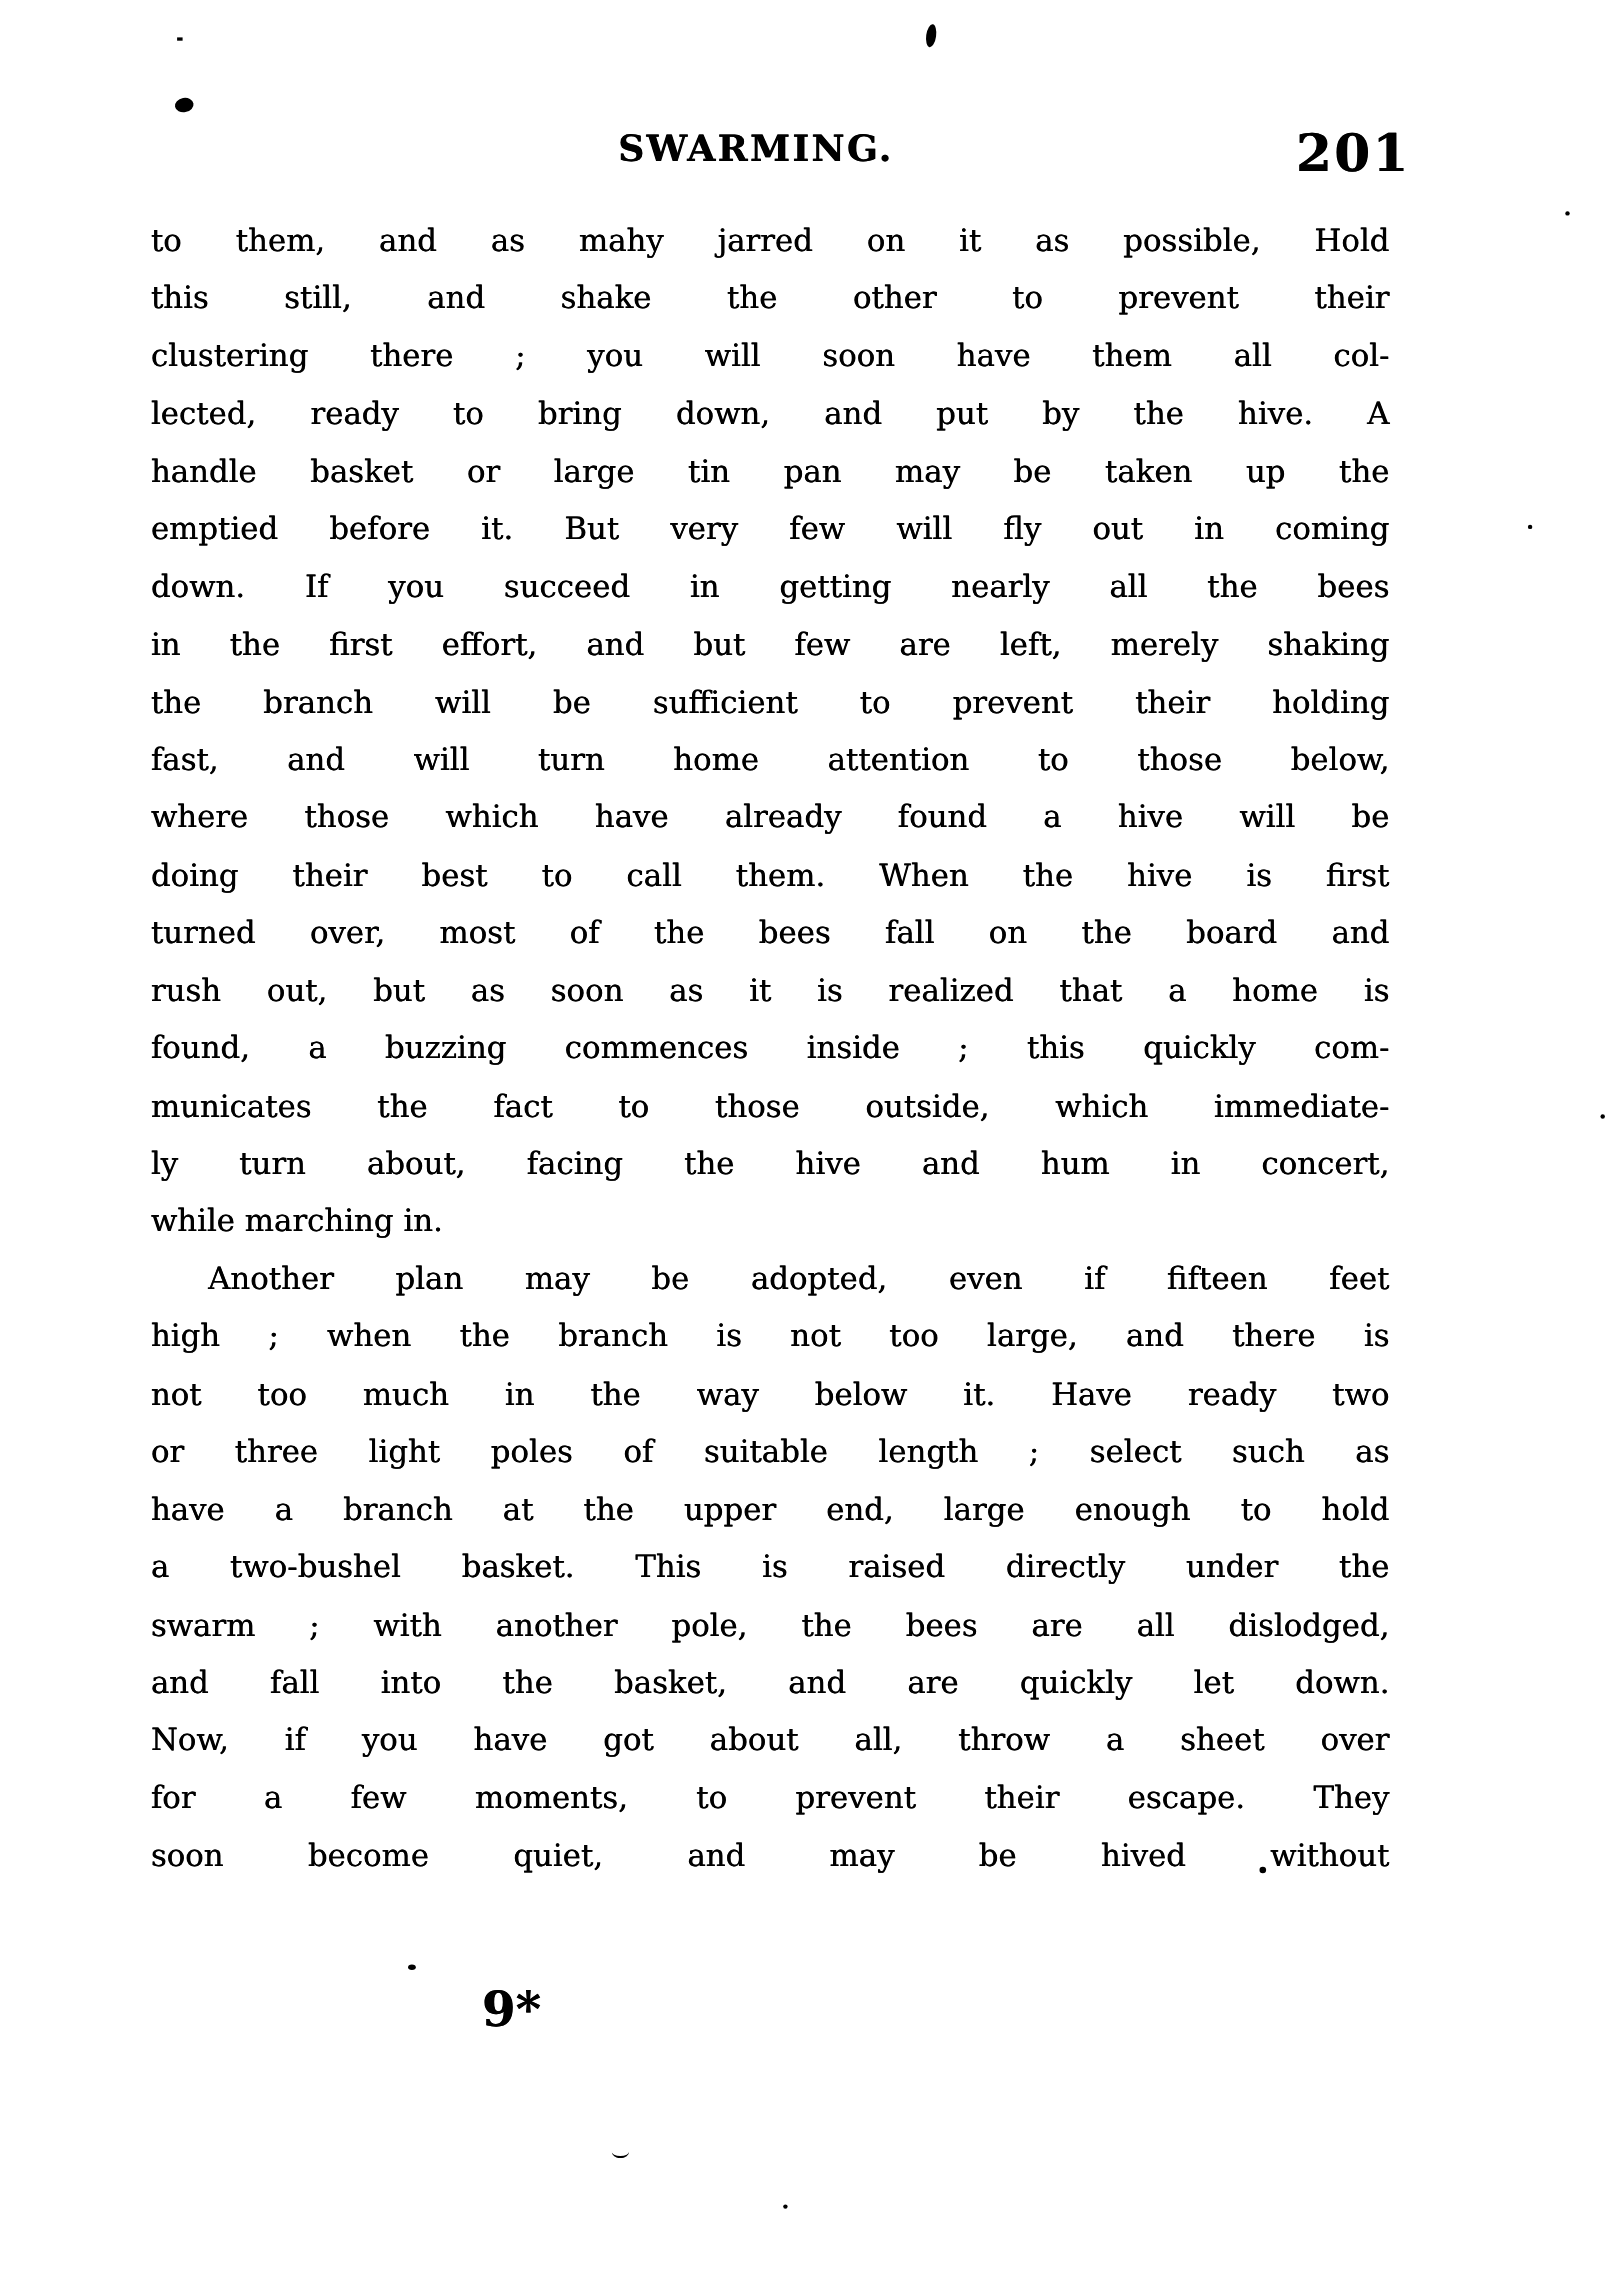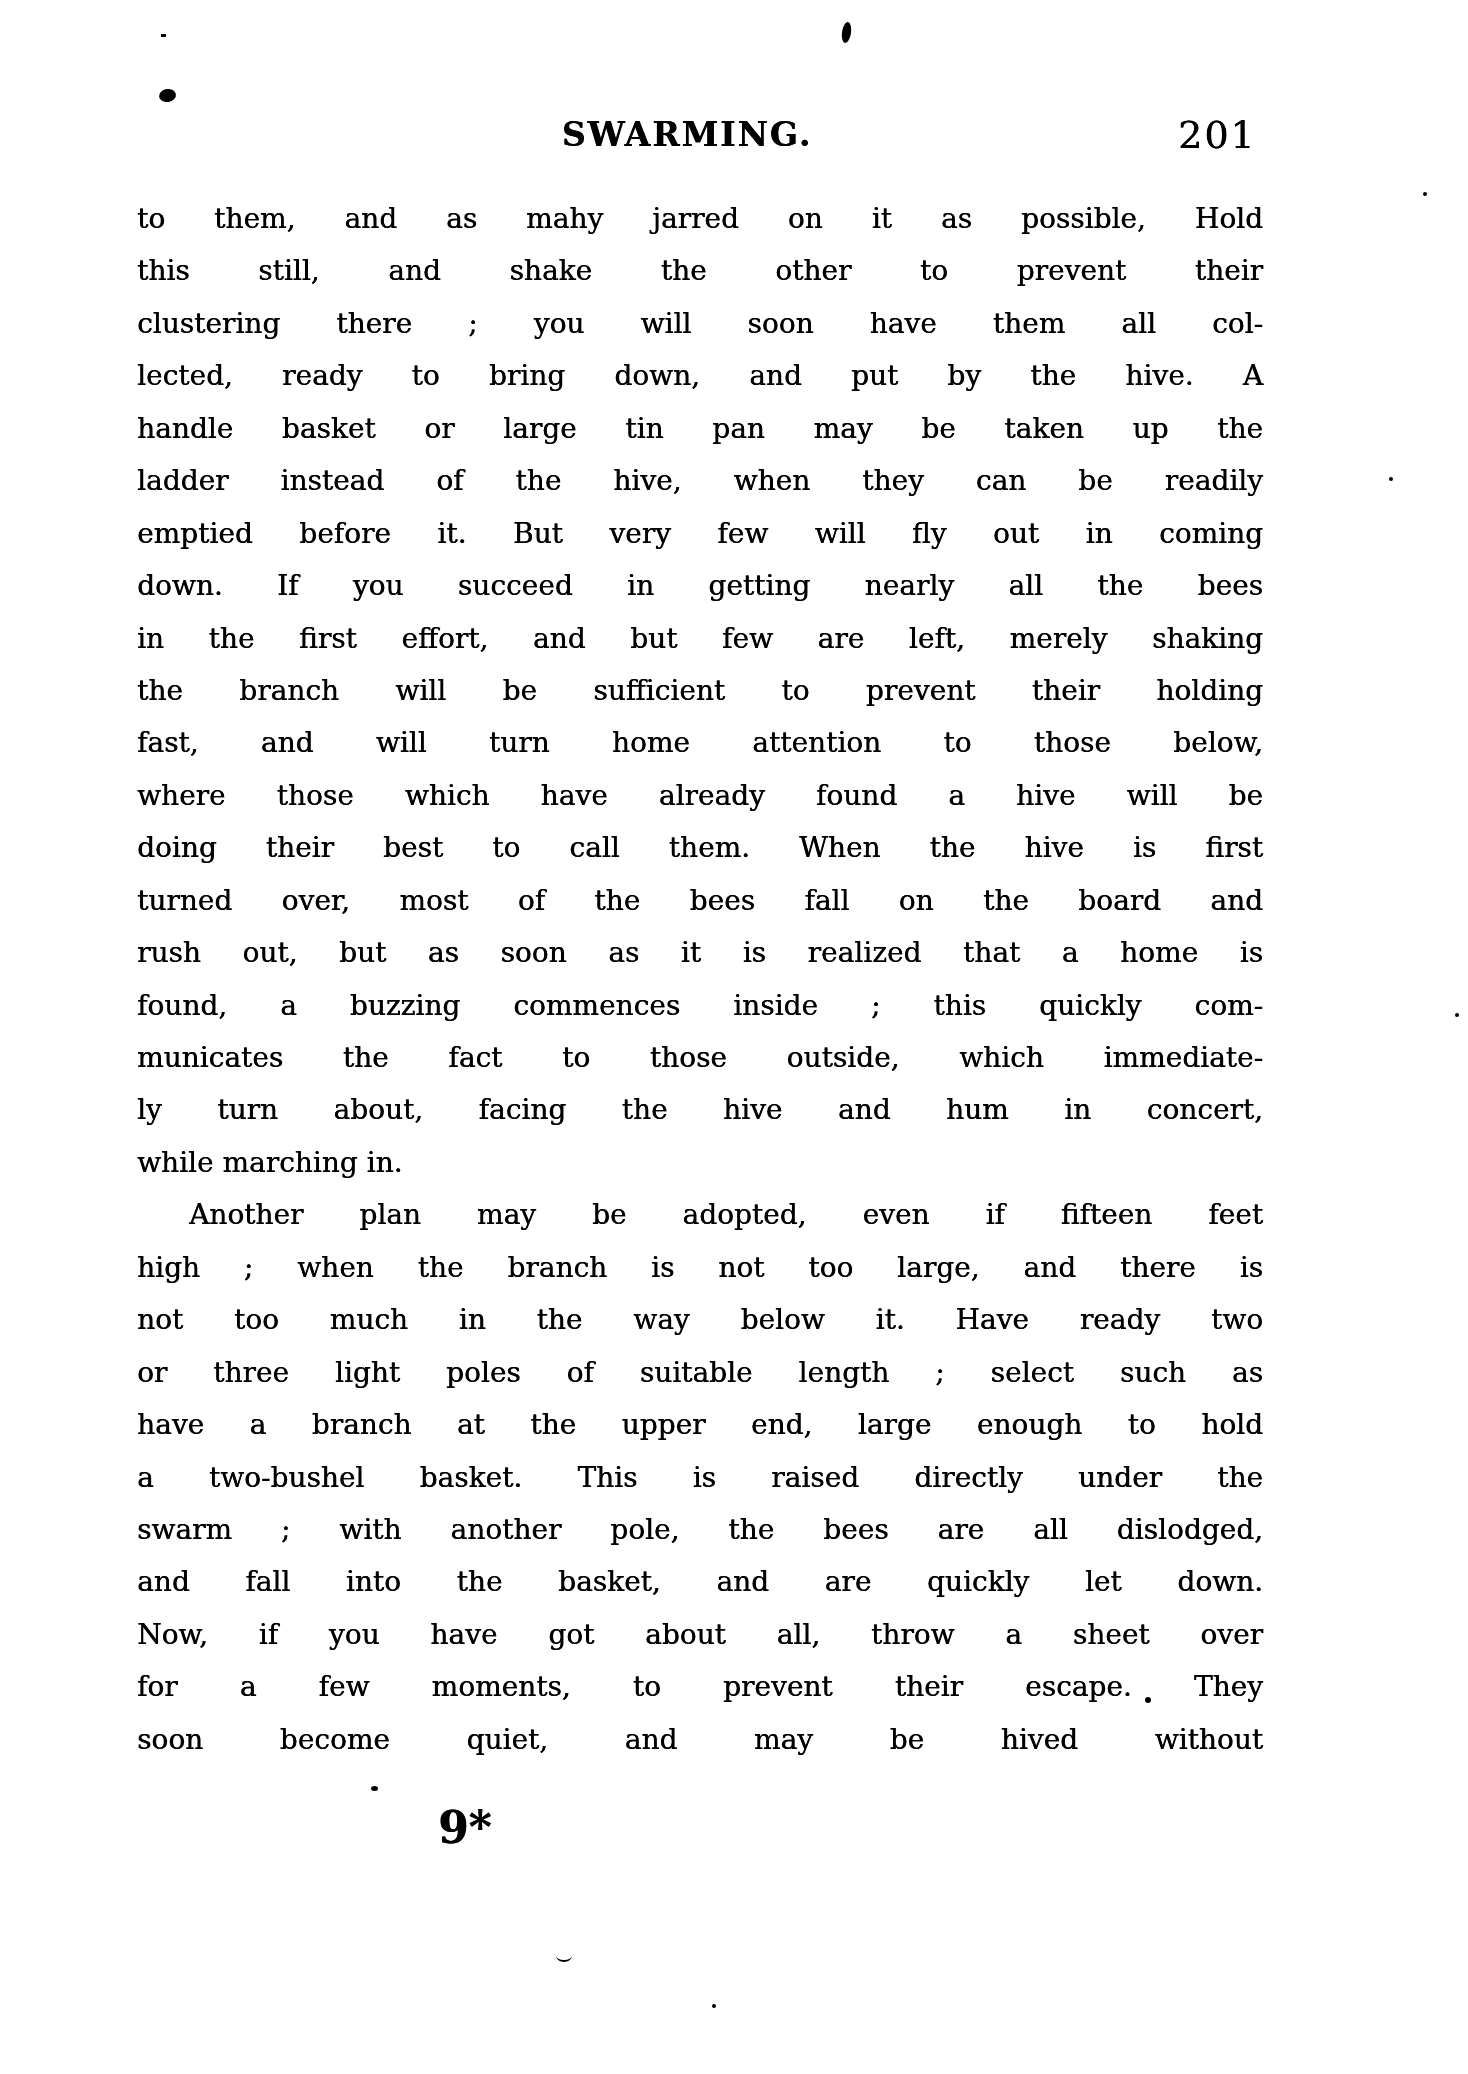--- a/index.html
+++ b/index.html
@@ -26,22 +26,22 @@
     font-size: 33px;
     font-weight: 700;
     letter-spacing: 2px;
     line-height: 1;
     text-shadow: 0.4px 0 0 currentColor;
   }
   .page-num {
     position: absolute;
     top: 116px;
     left: 1178px;
-    font-size: 38px;
-    font-weight: 400;
+    font-size: 47px;
+    font-weight: 700;
     line-height: 1;
     letter-spacing: 2px;
     text-shadow: 0.5px 0 0 currentColor;
   }
   
   .body-text {
     position: absolute;
     left: 137px;
     top: 193px;
     width: 1126px;
@@ -96,21 +96,20 @@
   </div>
 
   <div class="page-num">201</div>
 
   <div class="body-text" id="body-text">
       <div class="text-line">to them, and as mahy jarred on it as possible, Hold</div>
       <div class="text-line">this still, and shake the other to prevent their</div>
       <div class="text-line">clustering there ; you will soon have them all col-</div>
       <div class="text-line">lected, ready to bring down, and put by the hive. A</div>
       <div class="text-line">handle basket or large tin pan may be taken up the</div>
-      <div class="text-line">ladder instead of the hive, when they can be readily</div>
       <div class="text-line">emptied before it. But very few will fly out in coming</div>
       <div class="text-line">down. If you succeed in getting nearly all the bees</div>
       <div class="text-line">in the first effort, and but few are left, merely shaking</div>
       <div class="text-line">the branch will be sufficient to prevent their holding</div>
       <div class="text-line">fast, and will turn home attention to those below,</div>
       <div class="text-line">where those which have already found a hive will be</div>
       <div class="text-line">doing their best to call them. When the hive is first</div>
       <div class="text-line">turned over, most of the bees fall on the board and</div>
       <div class="text-line">rush out, but as soon as it is realized that a home is</div>
       <div class="text-line">found, a buzzing commences inside ; this quickly com-</div>

